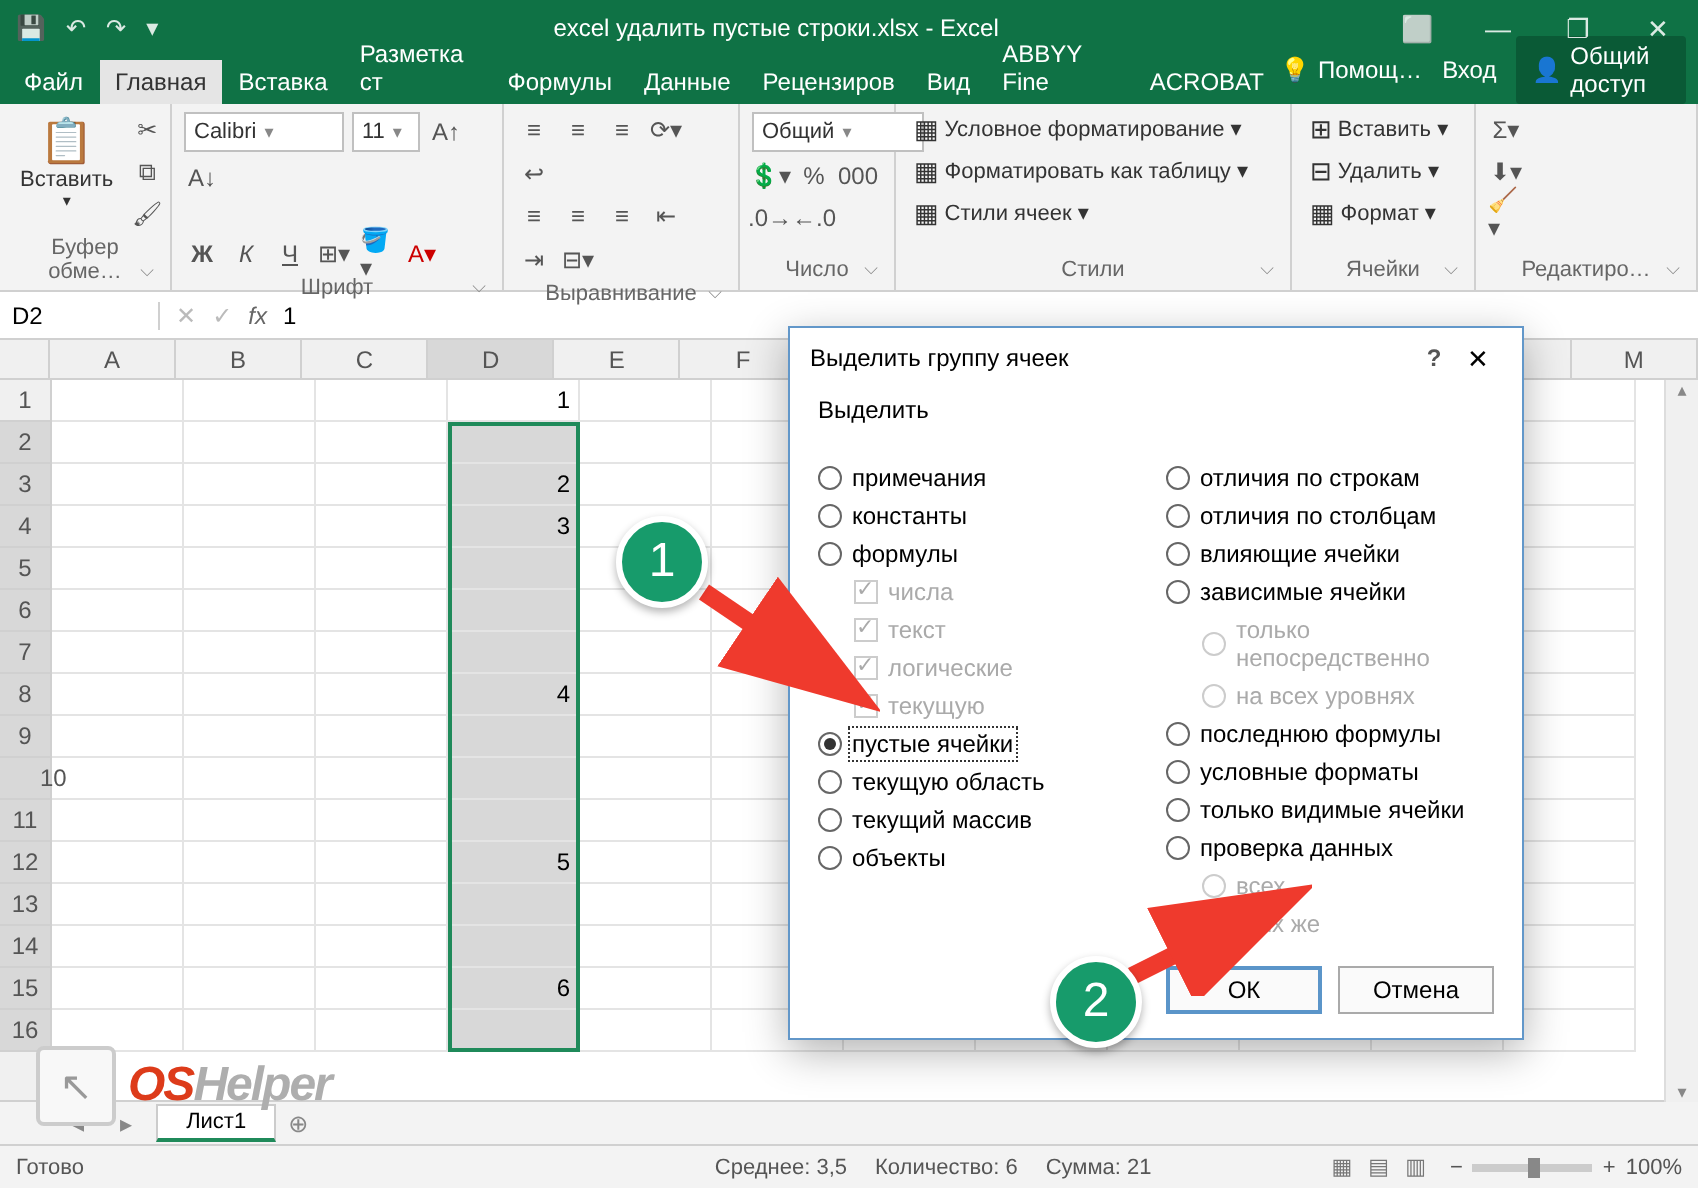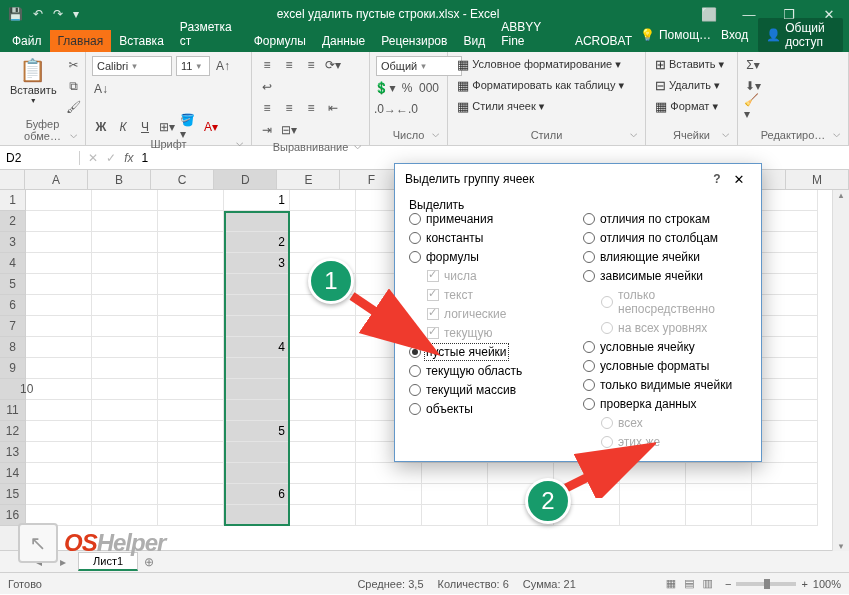--- a/index.html
+++ b/index.html
@@ -9,21 +9,21 @@
 .titlebar { height: 28px; background: #0f7245; display: flex; align-items: center; color: #fff; }
 .titlebar .quick { display: flex; gap: 10px; padding: 0 8px; align-items: center; }
 .titlebar .quick span { opacity: .85; font-size: 12px; }
 .titlebar .title { flex: 1; text-align: center; font-size: 12px; }
 .titlebar .winbtns { display: flex; }
 .titlebar .winbtns span { width: 40px; height: 28px; display: flex; align-items: center; justify-content: center; opacity: .85; font-size: 13px; }
 
 
 .tabs { height: 24px; background: #0f7245; display: flex; align-items: flex-end; padding-left: 4px; color: #fff; font-size: 12px; }
 .tabs .tab { padding: 4px 8px; cursor: pointer; }
-.tabs .tab.active { background: #f97316; color: #333; }
+.tabs .tab.active { background: #e5e5e5; color: #333; }
 .tabs .right { margin-left: auto; display: flex; align-items: center; padding-right: 6px; gap: 10px; }
 .tabs .right span { display: flex; align-items: center; gap: 4px; }
 
 
 .ribbon { height: 94px; background: #f3f3f3; border-bottom: 1px solid #d0d0d0; display: flex; }
 .group { border-right: 1px solid #d0d0d0; padding: 4px 6px 2px; display: flex; flex-direction: column; justify-content: space-between; }
 .group-label { text-align: center; color: #666; font-size: 11px; padding: 2px 0; position: relative; }
 .group-label::after { content: '⌵'; position: absolute; right: 2px; font-size: 9px; color: #888; }
 .grp-body { display: flex; align-items: flex-start; gap: 4px; flex: 1; }
 .bigbtn { display: flex; flex-direction: column; align-items: center; padding: 2px 4px; font-size: 11px; color: #333; }
@@ -68,21 +68,21 @@
 .statusbar .views { display: flex; gap: 8px; color: #777; }
 .statusbar .zoom { display: flex; gap: 5px; margin-left: 12px; align-items: center; }
 
 
 .dialog { position: absolute; left: 394px; top: 163px; width: 368px; background: #fff; border: 1px solid #6297c9; box-shadow: 0 6px 20px rgba(0,0,0,.3); z-index: 50; }
 .dlg-title { height: 30px; display: flex; align-items: center; padding: 0 10px; font-size: 12px; }
 .dlg-title .t { flex: 1; }
 .dlg-title .q { width: 20px; text-align: center; color: #555; font-weight: bold; }
 .dlg-title .x { width: 24px; text-align: center; font-size: 13px; }
 .dlg-body { padding: 4px 14px 12px; font-size: 12px; }
-.dlg-body .lead { margin-bottom: 0; }
+.dlg-body .lead { margin-bottom: 20px; }
 .optcols { display: flex; gap: 10px; }
 .optcol { flex: 1; display: flex; flex-direction: column; gap: 5px; }
 .radio { display: flex; align-items: center; gap: 5px; }
 .radio .rb { width: 12px; height: 12px; border: 1px solid #666; border-radius: 50%; position: relative; flex-shrink: 0; }
 .radio.sel .rb::after { content: ''; position: absolute; inset: 2px; background: #333; border-radius: 50%; }
 .radio.dis { color: #aaa; }
 .radio.dis .rb { border-color: #ccc; }
 .radio.focused span:last-child { outline: 1px dotted #333; outline-offset: 1px; }
 .chk { display: flex; align-items: center; gap: 5px; padding-left: 18px; color: #aaa; }
 .chk .cb { width: 12px; height: 12px; border: 1px solid #ccc; position: relative; flex-shrink: 0; }
@@ -640,21 +640,21 @@
         <label class="radio dis" style="padding-left:18px">
             <span class="rb"></span>
             <span>только непосредственно</span>
           </label>
         <label class="radio dis" style="padding-left:18px">
             <span class="rb"></span>
             <span>на всех уровнях</span>
           </label>
         <label class="radio">
             <span class="rb"></span>
-            <span>условные ячейку</span>
+            <span>последнюю формулы</span>
           </label>
         <label class="radio">
             <span class="rb"></span>
             <span>условные форматы</span>
           </label>
         <label class="radio">
             <span class="rb"></span>
             <span>только видимые ячейки</span>
           </label>
         <label class="radio">
@@ -663,20 +663,24 @@
           </label>
         <label class="radio dis" style="padding-left:18px">
             <span class="rb"></span>
             <span>всех</span>
           </label>
         <label class="radio dis" style="padding-left:18px">
             <span class="rb"></span>
             <span>этих же</span>
           </label>
       </div>
+    </div>
+    <div class="dlg-btns">
+      <button class="dlg-btn primary">ОК</button>
+      <button class="dlg-btn">Отмена</button>
     </div>
   </div>
 </div>
 
 <div class="ann-circle" style="left:308px;top:258px">1</div>
 <svg class="arrow" style="left:340px;top:284px" width="100" height="80">
   <defs>
       <marker id="ah1" markerWidth="10" markerHeight="10" refX="7" refY="3" orient="auto">
         <polygon points="0,0 9,3 0,6" fill="#ef3a2d"></polygon>
       </marker>

